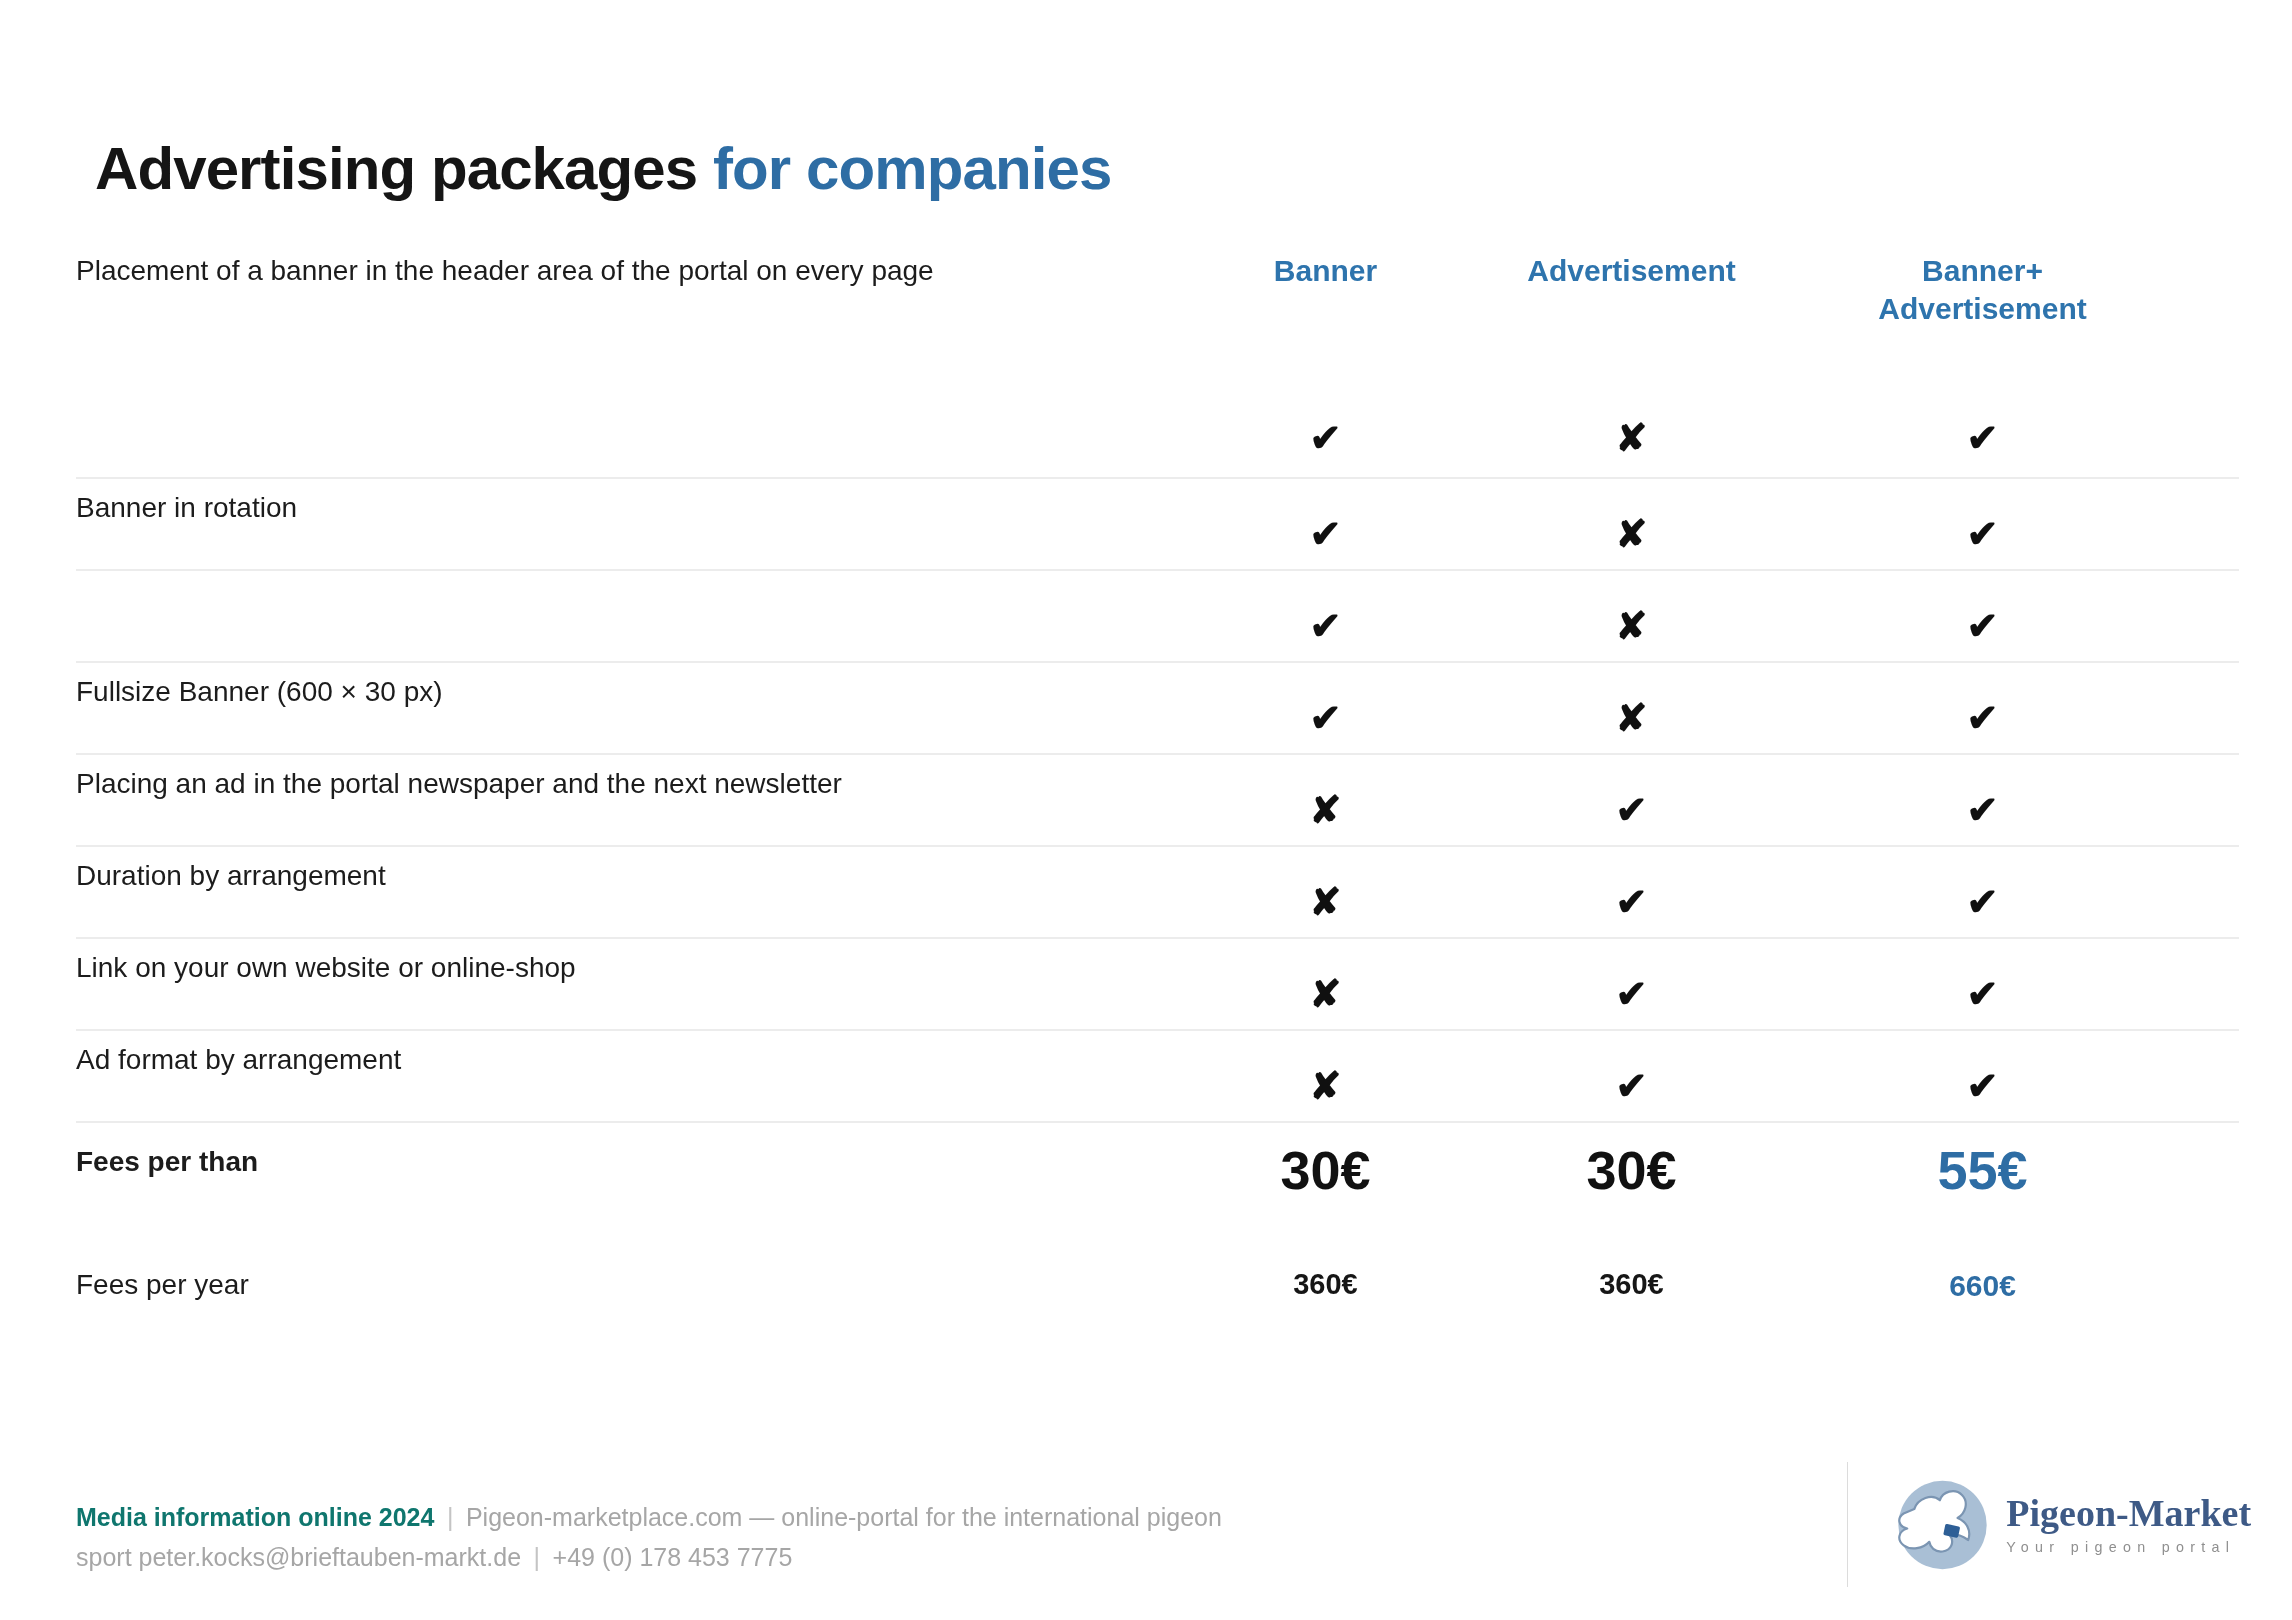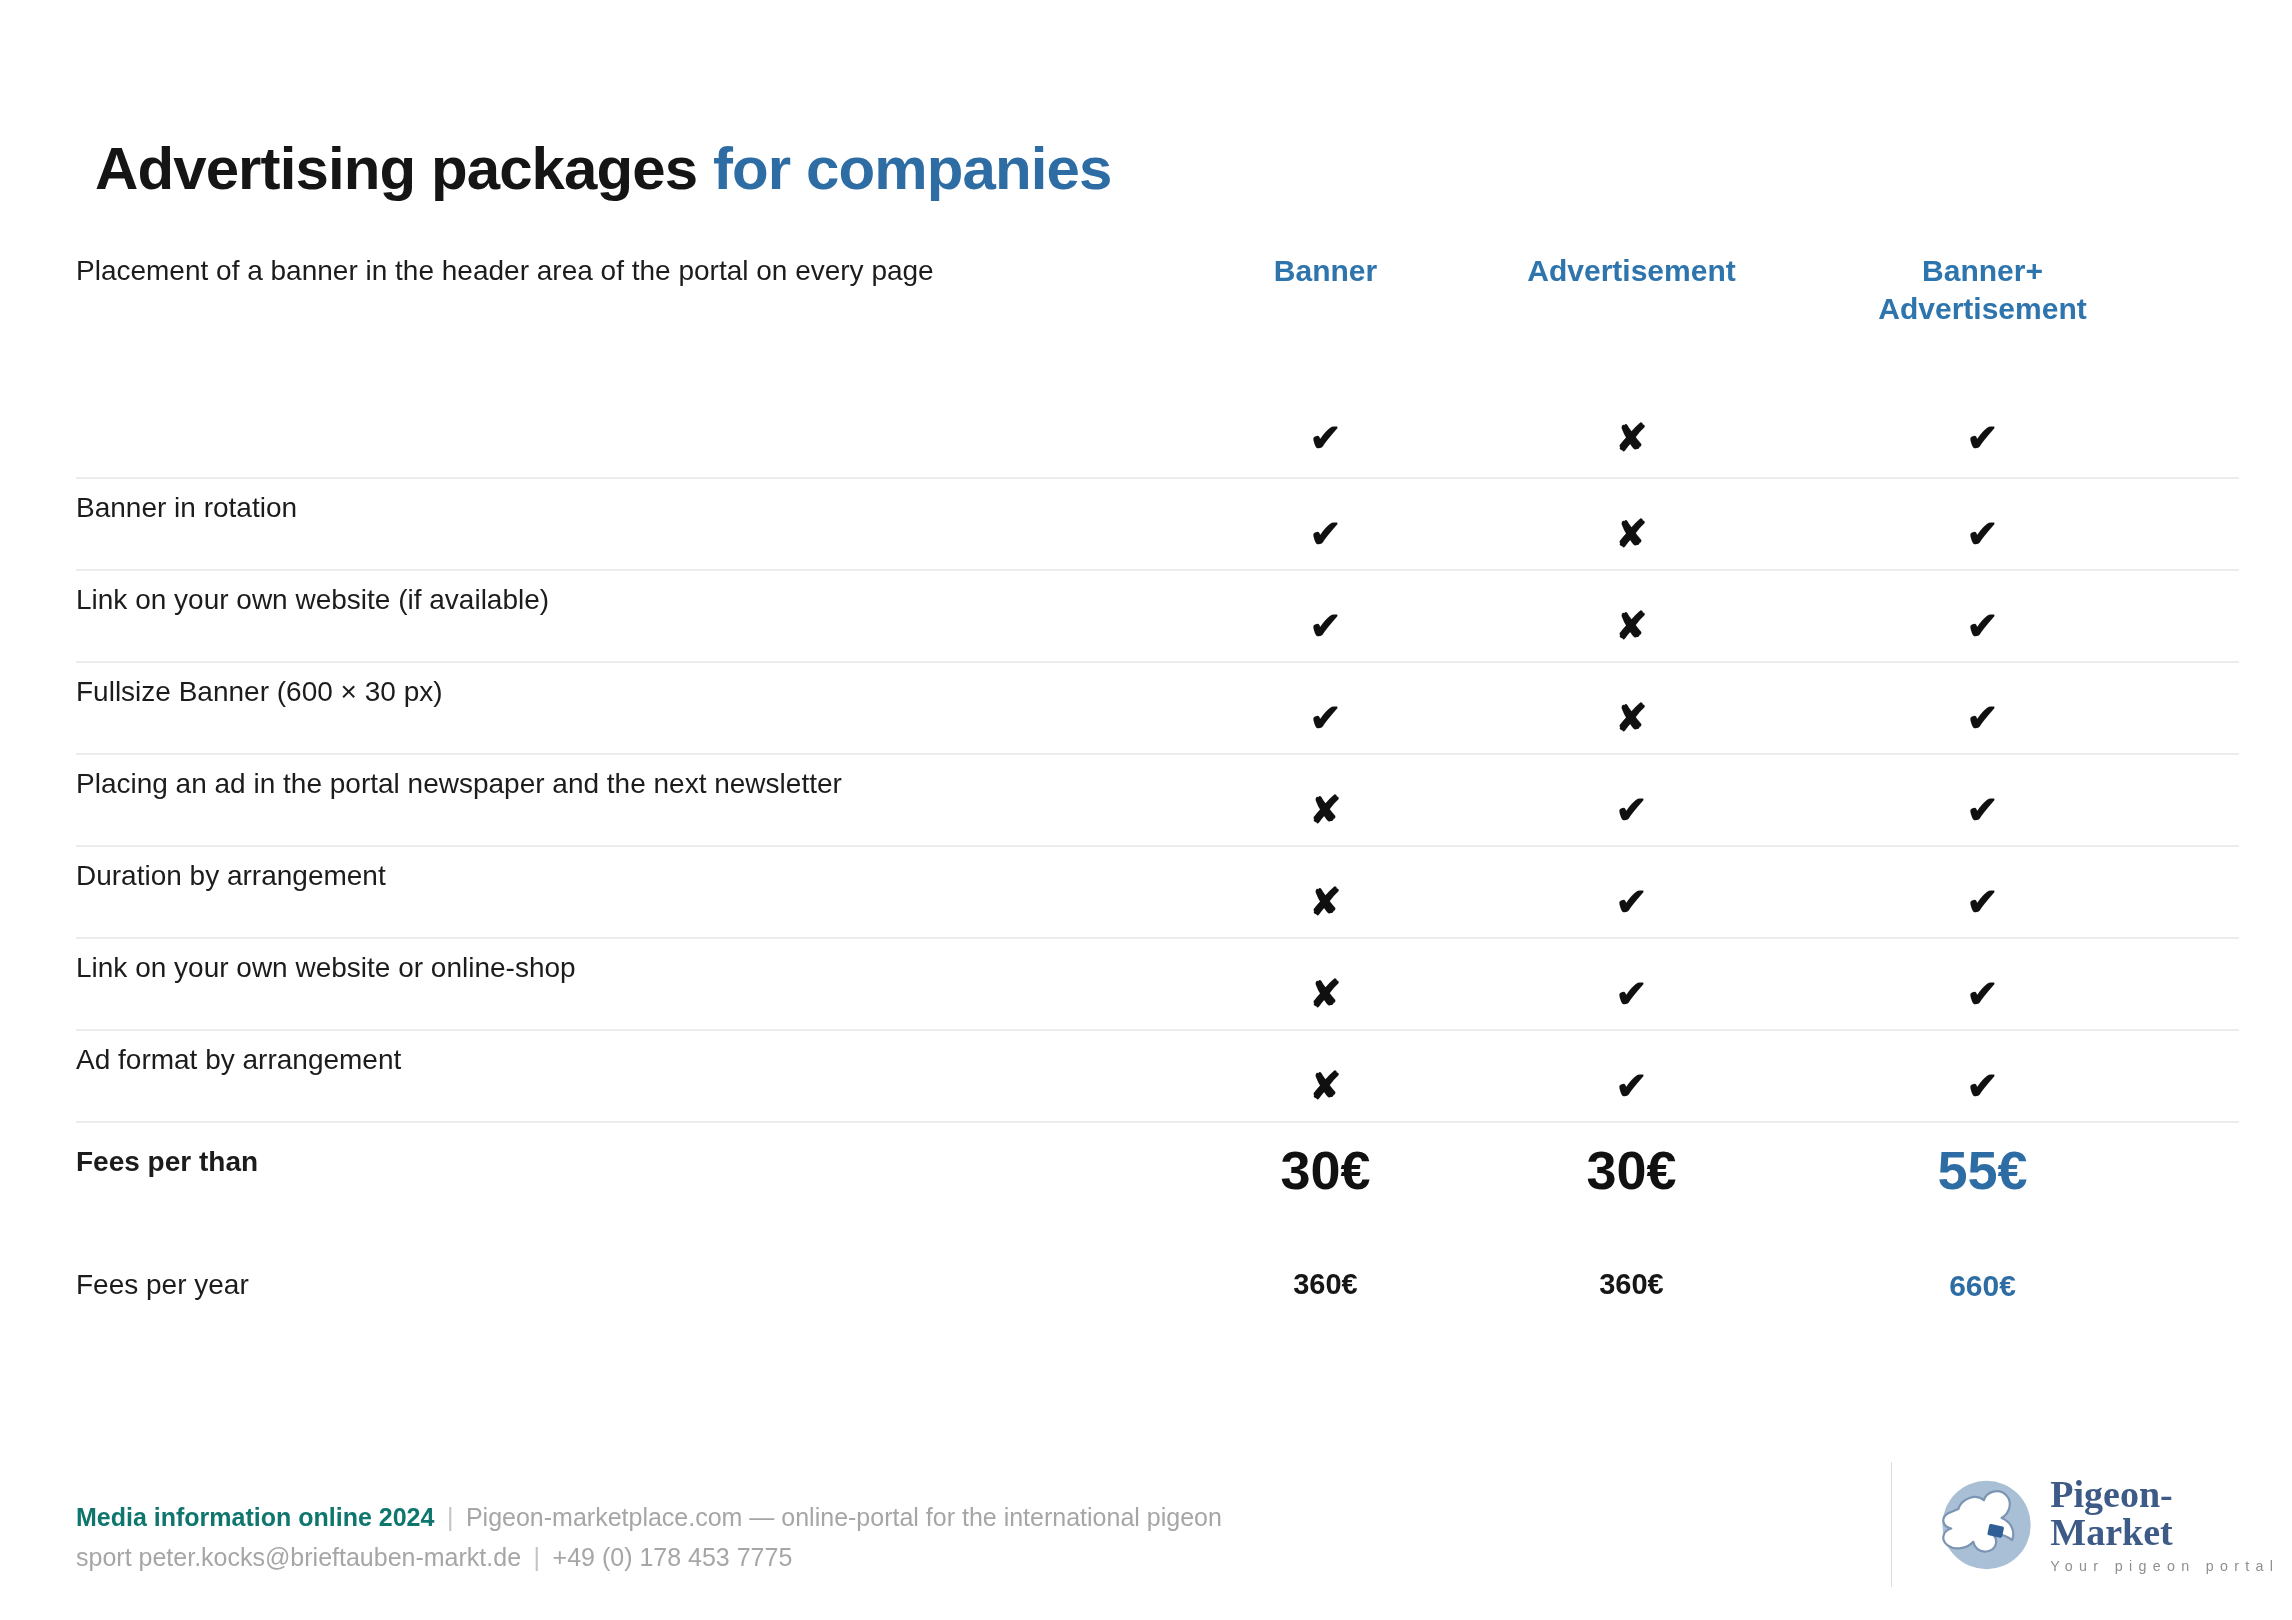--- a/index.html
+++ b/index.html
@@ -49,21 +49,21 @@
     display:flex; align-items:center; justify-content:center;
   }
 
   
   .footer { position:absolute; left:76px; top:1497px; font-size:25px; color:#a6a6a6; line-height:40px; }
   .footer .lead { font-weight:bold; color:#0f766e; }
   .footer .divider { color:#c4c4c4; padding:0 12.5px; font-weight:normal; }
 
   
   .brand { position:absolute; left:1847px; top:1462px; height:125px; border-left:1.8px solid #dcdcdc;
-           padding-left:38px; display:flex; align-items:center; gap:14.3px;margin-left:44px; }
+           padding-left:38px; display:flex; align-items:center; gap:14.3px; }
   .brand-icon { width:106px; height:106px; flex:0 0 auto; }
   .brand-name { font-family:"Liberation Serif", serif; font-weight:bold; font-size:38px; color:#3e5a86; line-height:1; }
   .brand-tagline { margin-top:6.3px; font-size:14.3px; letter-spacing:6.3px; color:#8f8f8f; white-space:nowrap; }
 </style>
 </head>
 <body>
 
 <h1 class="title">
   <span>Advertising packages</span>
   <span class="accent">for companies</span>
@@ -85,21 +85,20 @@
   </div>
 
   <div class="frow">
     <div class="rlabel">Banner in rotation</div>
     <div class="mark c1">✔</div>
     <div class="mark c2">✘</div>
     <div class="mark c3">✔</div>
   </div>
 
   <div class="frow">
-    <div class="rlabel">Link on your own website (if available)</div>
     <div class="mark c1">✔</div>
     <div class="mark c2">✘</div>
     <div class="mark c3">✔</div>
   </div>
 
   <div class="frow">
     <div class="rlabel">Fullsize Banner (600 × 30 px)</div>
     <div class="mark c1">✔</div>
     <div class="mark c2">✘</div>
     <div class="mark c3">✔</div>

